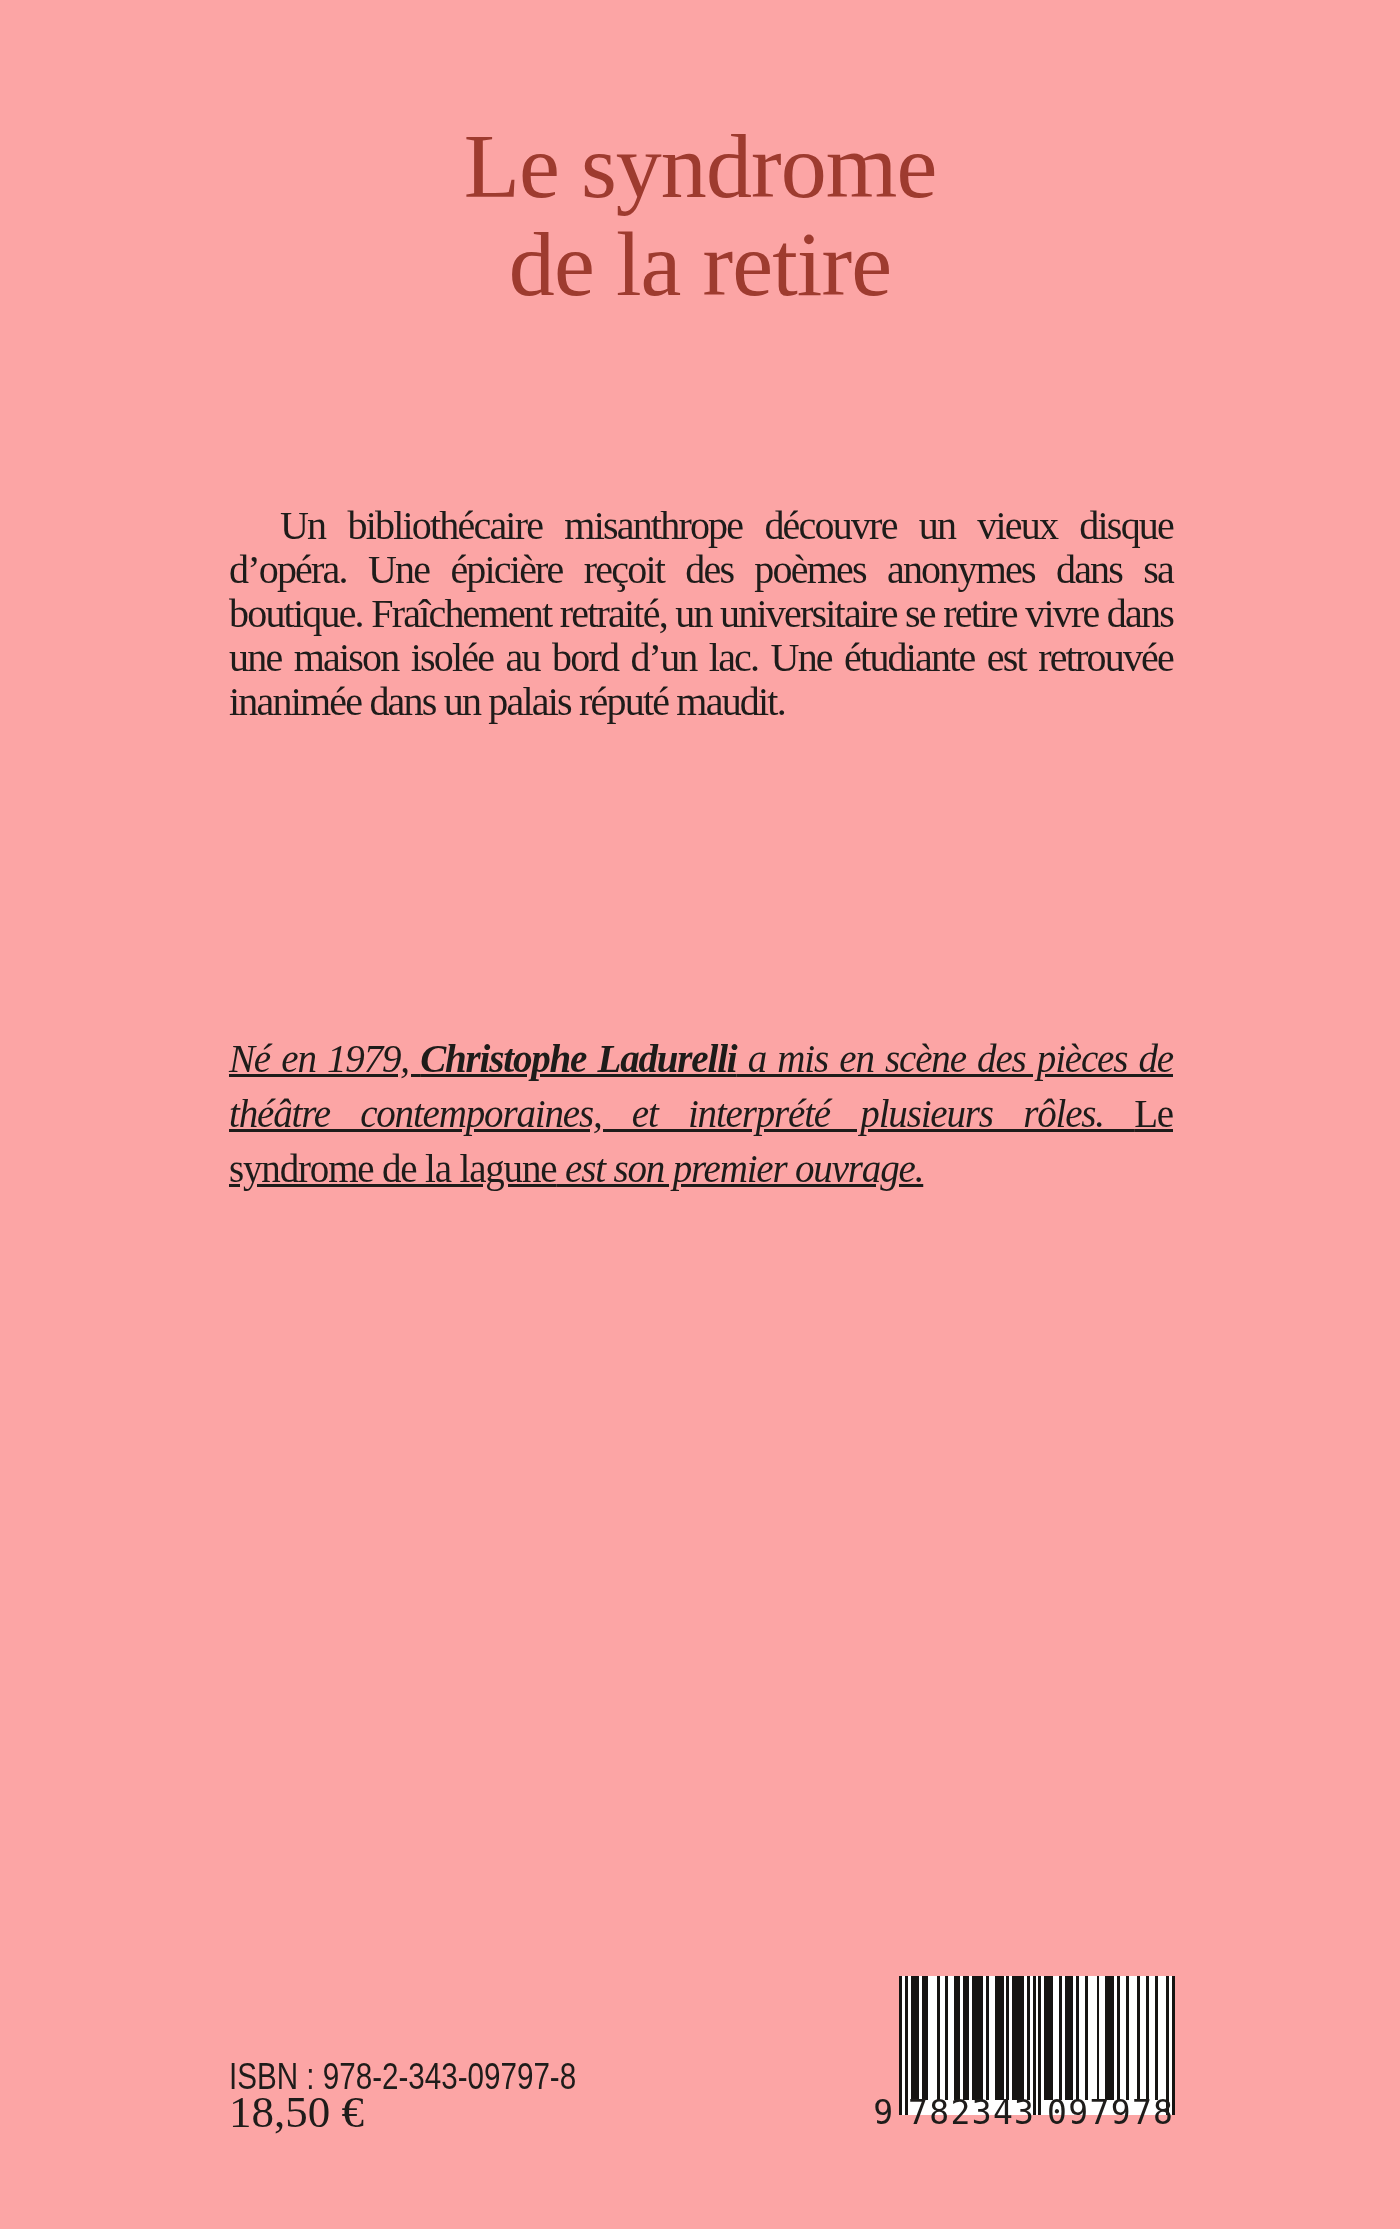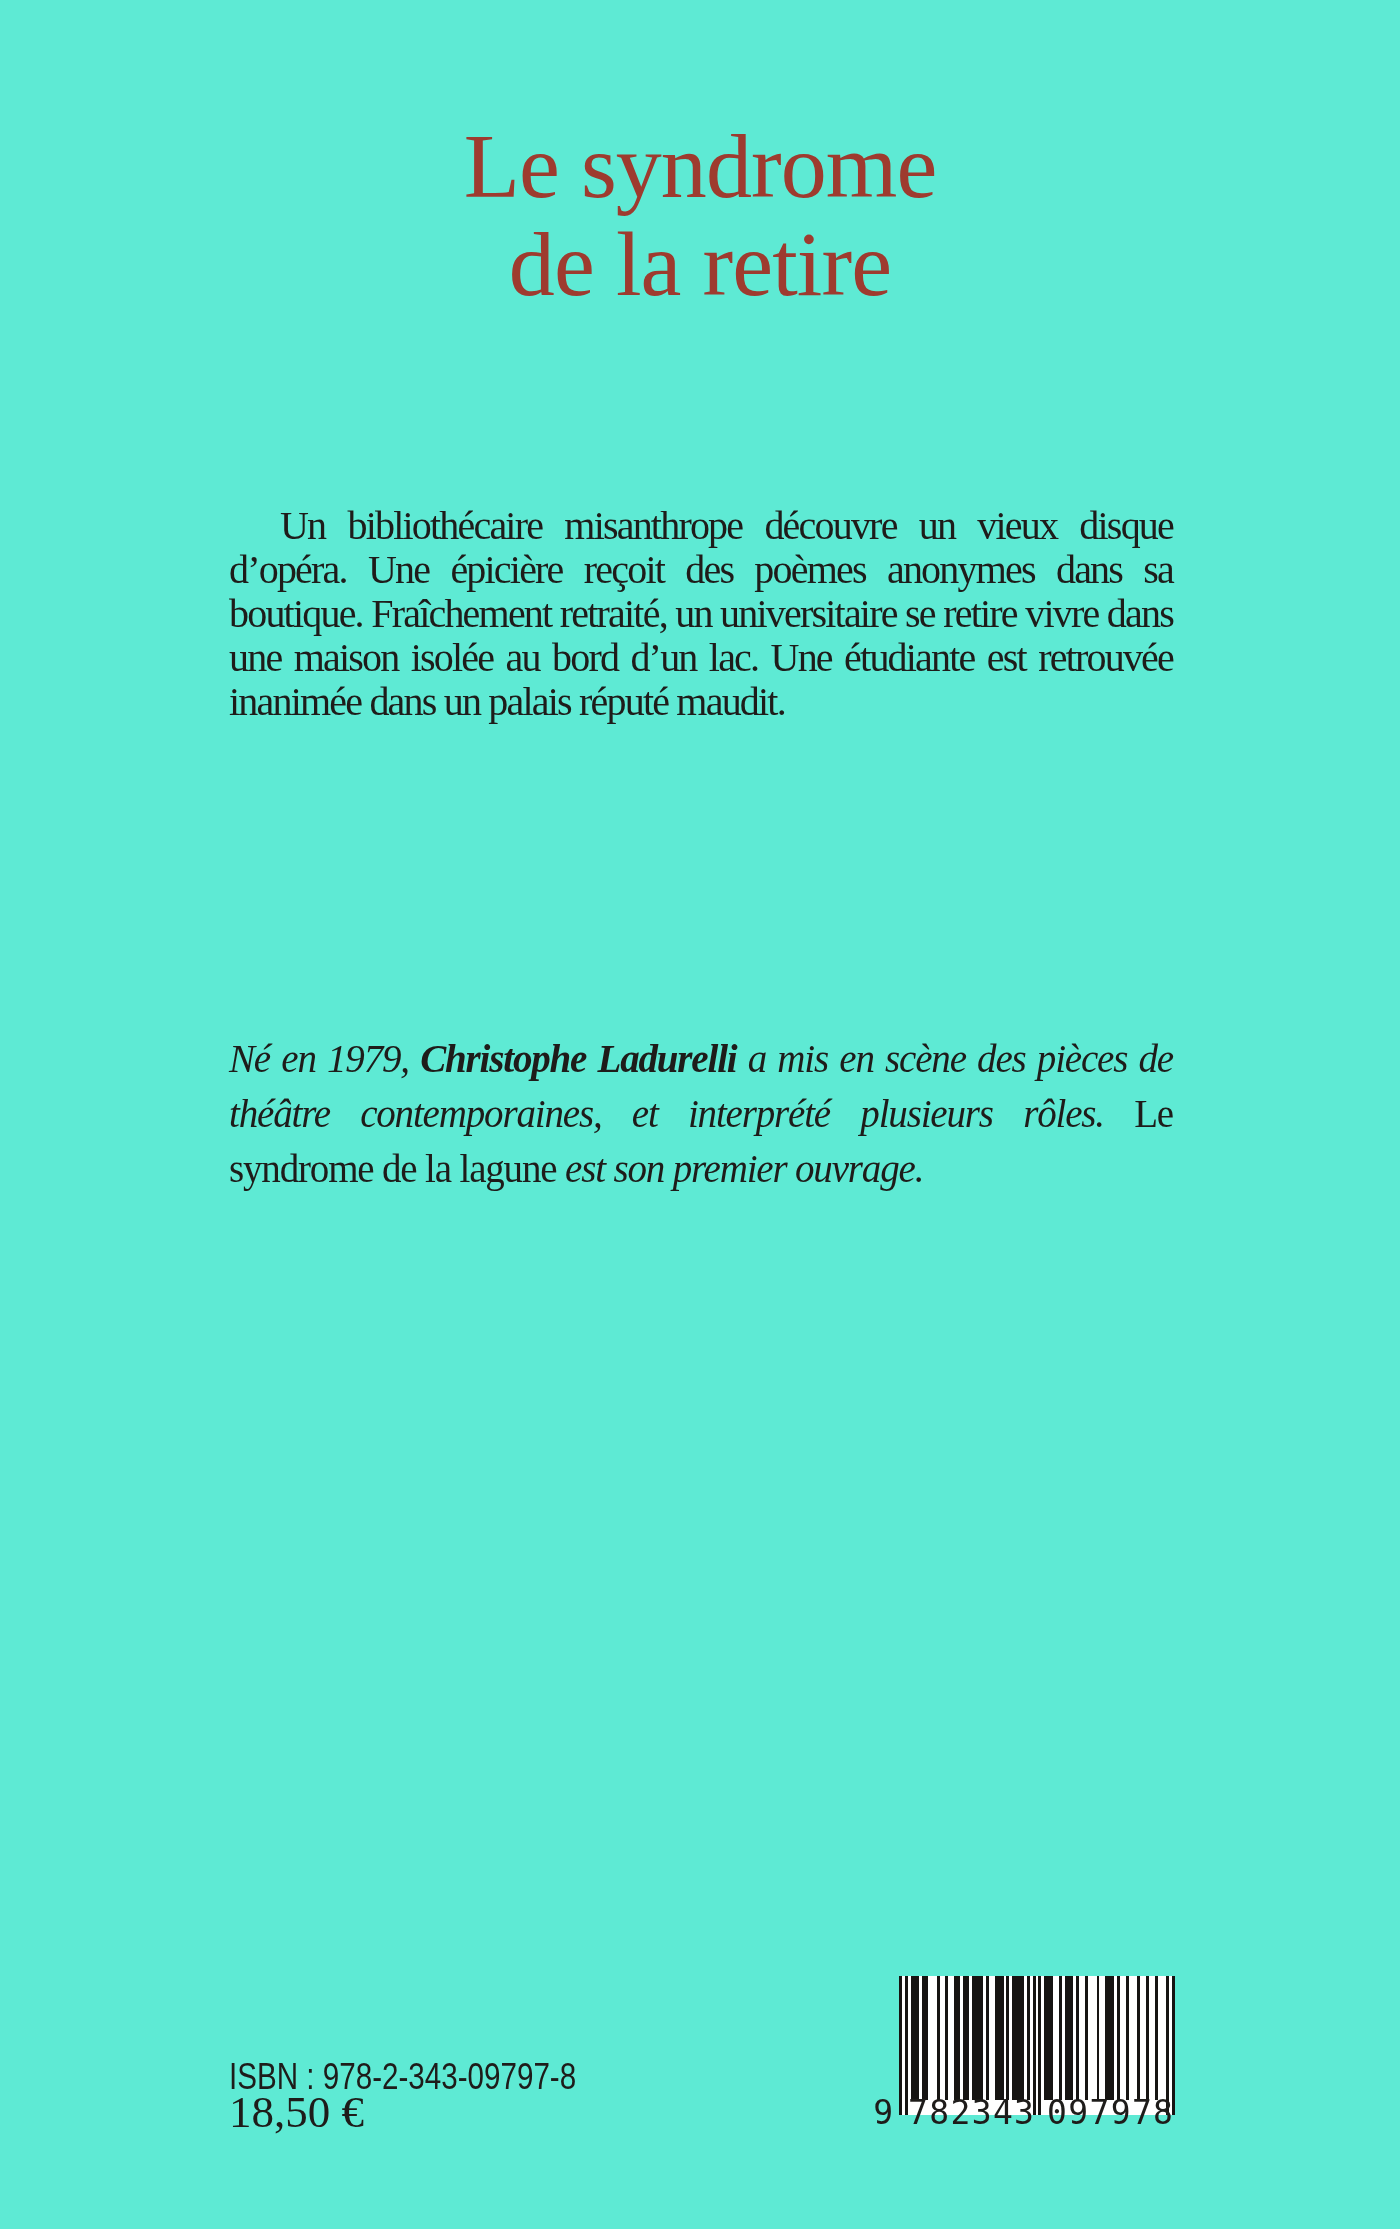--- a/index.html
+++ b/index.html
@@ -34,20 +34,21 @@
   }
   .synopsis p{margin:0;text-indent:51px;}
   
   .bio{
     position:absolute;left:229px;top:1031px;width:944px;
     text-align:justify;
     font-style:italic;
     font-size:39px;line-height:55px;
     letter-spacing:-0.03em;
     margin:0;
+    text-decoration:underline;
   }
   .bio .author-name{font-weight:bold;}
   .bio .roman-title{font-style:normal;}
   
   .isbn{
     position:absolute;left:229px;top:2058px;
     font-family:"Liberation Sans", sans-serif;
     font-size:37px;line-height:37px;
     transform:scaleX(0.80);transform-origin:left top;
     white-space:nowrap;
@@ -71,21 +72,21 @@
     font-size:33px;line-height:33px;
     top:2096px;
   }
   .bc-lead{left:850px;width:43px;text-align:right;}
   .bc-left{left:908px;width:126px;display:flex;justify-content:space-between;}
   .bc-right{left:1047px;width:126px;display:flex;justify-content:space-between;}
 </style>
 </head>
 <body>
 
-<div class="page" style="color: rgb(30, 28, 26); background: #5eead4;">
+<div class="page" style="color: rgb(30, 28, 26); background: #fca5a5;">
 
   <div class="title" style="color: rgb(158, 59, 47);">
     <div>Le syndrome</div>
     <div>de la retire</div>
   </div>
 
 
   <div class="synopsis">
     <p>Un bibliothécaire misanthrope découvre un vieux disque d’opéra. Une épicière reçoit des poèmes anonymes dans sa boutique. Fraîchement retraité, un universitaire se retire vivre dans une maison isolée au bord d’un lac. Une étudiante est retrouvée inanimée dans un palais réputé maudit.</p>
   </div>

